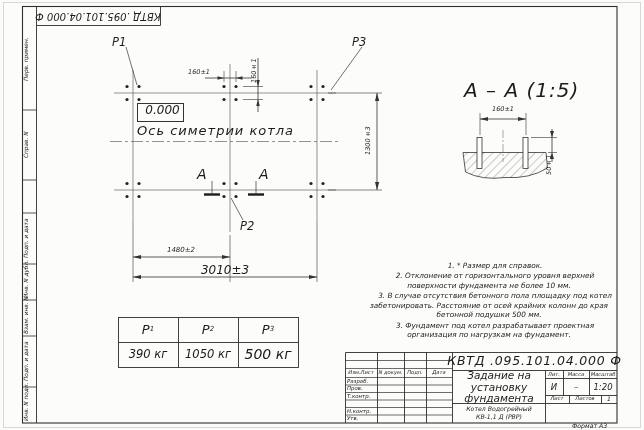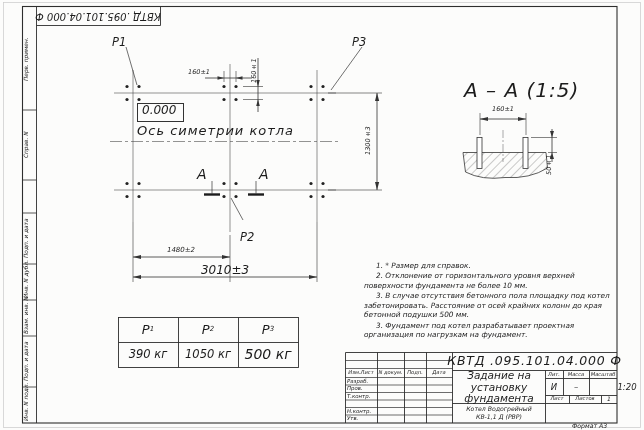--- a/index.html
+++ b/index.html
@@ -1,18 +1,18 @@
 <!DOCTYPE html>
 <html><head>
 <meta charset="utf-8">
 <style>
   html,body{margin:0;padding:0;background:#e8e8e8;}
   .page{position:relative;width:644px;height:430px;background:#fcfcfb;overflow:hidden;
         font-family:"DejaVu Sans",sans-serif;}
-  .t{position:absolute;font-style:italic;color:#1c1c1c;white-space:nowrap;line-height:1.05;}
+  .t{position:absolute;font-style:italic;color:#1c1c1c;white-space:nowrap;line-height:1.05;text-align:center;}
   .c{display:flex;align-items:center;justify-content:center;text-align:center;}
   .vtext{writing-mode:vertical-rl;transform:rotate(180deg);text-align:center;}
   .flip{transform:rotate(180deg);}
   .wrap{white-space:normal;}
   svg{position:absolute;left:0;top:0;}
   .note{white-space:normal;text-indent:12px;margin:0 0 1px 16px;}
   .upr{font-style:normal;font-weight:bold;letter-spacing:.5px;}
 </style>
 </head>
 <body>
@@ -191,21 +191,21 @@
   <div class="t vtext" style="left:23px;top:10px;height:98px;width:13px;font-size:5.8px;">Перв. примен.</div>
   <div class="t vtext" style="left:23px;top:112px;height:66px;width:13px;font-size:5.8px;">Справ. N</div>
   <div class="t vtext" style="left:23px;top:215px;height:47px;width:13px;font-size:5.8px;">Подп. и дата</div>
   <div class="t vtext" style="left:23px;top:266px;height:32px;width:13px;font-size:5.8px;">Инв. N дубл.</div>
   <div class="t vtext" style="left:23px;top:302px;height:32px;width:13px;font-size:5.8px;">Взам. инв. N</div>
   <div class="t vtext" style="left:23px;top:338px;height:47px;width:13px;font-size:5.8px;">Подп. и дата</div>
   <div class="t vtext" style="left:23px;top:389px;height:32px;width:13px;font-size:5.8px;">Инв. N подл.</div>
 
   <div class="t" style="left:112px;top:36px;font-size:11.5px;">P1</div>
   <div class="t" style="left:352px;top:36px;font-size:11.5px;">Р3</div>
-  <div class="t" style="left:240px;top:220px;font-size:11.5px;margin-top:11px;">P2</div>
+  <div class="t" style="left:240px;top:220px;font-size:11.5px;">P2</div>
 
   <div class="t" style="left:137px;top:103px;width:41px;height:17px;border:1px solid #333;font-size:12px;padding-left:4px;">0.000</div>
   <div class="t" style="left:137px;top:124px;font-size:13px;letter-spacing:1px;">Ось симетрии котла</div>
 
   <div class="t c" style="left:180px;top:68px;width:38px;height:9px;font-size:6.5px;">160±1</div>
   <div class="t vtext" style="left:251px;top:55px;height:32px;width:10px;font-size:6.5px;">160±1</div>
   <div class="t vtext" style="left:365px;top:119px;height:44px;width:10px;font-size:6.5px;">1300±3</div>
   <div class="t c" style="left:151px;top:246px;width:60px;height:9px;font-size:7px;">1480±2</div>
   <div class="t c" style="left:195px;top:266px;width:60px;height:9px;font-size:12px;text-align:center;">3010±3</div>
 
@@ -253,21 +253,21 @@
   <div class="t" style="left:347px;top:408.5px;font-size:5.4px;">Н.контр.</div>
   <div class="t" style="left:347px;top:416px;font-size:5.4px;">Утв.</div>
 
   <div class="t c wrap" style="left:453px;top:371px;width:92px;height:32px;font-size:10.5px;line-height:1.05;">Задание на установку фундамента</div>
 
   <div class="t c" style="left:545px;top:370px;width:18px;height:9px;font-size:5.2px;">Лит.</div>
   <div class="t c" style="left:563px;top:370px;width:26px;height:9px;font-size:5.2px;">Масса</div>
   <div class="t c" style="left:589px;top:370px;width:28px;height:9px;font-size:5.2px;">Масштаб</div>
   <div class="t c" style="left:545px;top:379px;width:18px;height:16px;font-size:8.5px;">И</div>
   <div class="t c" style="left:563px;top:379px;width:26px;height:16px;font-size:8.5px;">–</div>
-  <div class="t c" style="left:589px;top:379px;width:28px;height:16px;font-size:8.5px;margin-left:24px;">1:20</div>
+  <div class="t c" style="left:589px;top:379px;width:28px;height:16px;font-size:8.5px;">1:20</div>
 
   <div class="t c" style="left:545px;top:395px;width:24px;height:8px;font-size:5.2px;">Лист</div>
   <div class="t c" style="left:569px;top:395px;width:32px;height:8px;font-size:5.2px;">Листов</div>
   <div class="t c" style="left:601px;top:395px;width:16px;height:8px;font-size:6px;">1</div>
 
   <div class="t c wrap" style="left:453px;top:404px;width:92px;height:18px;font-size:6.2px;line-height:1.25;flex-direction:column;">
     <span>Котел Водогрейный</span>
     <span>КВ-1,1 Д (РВР)</span>
   </div>
 

